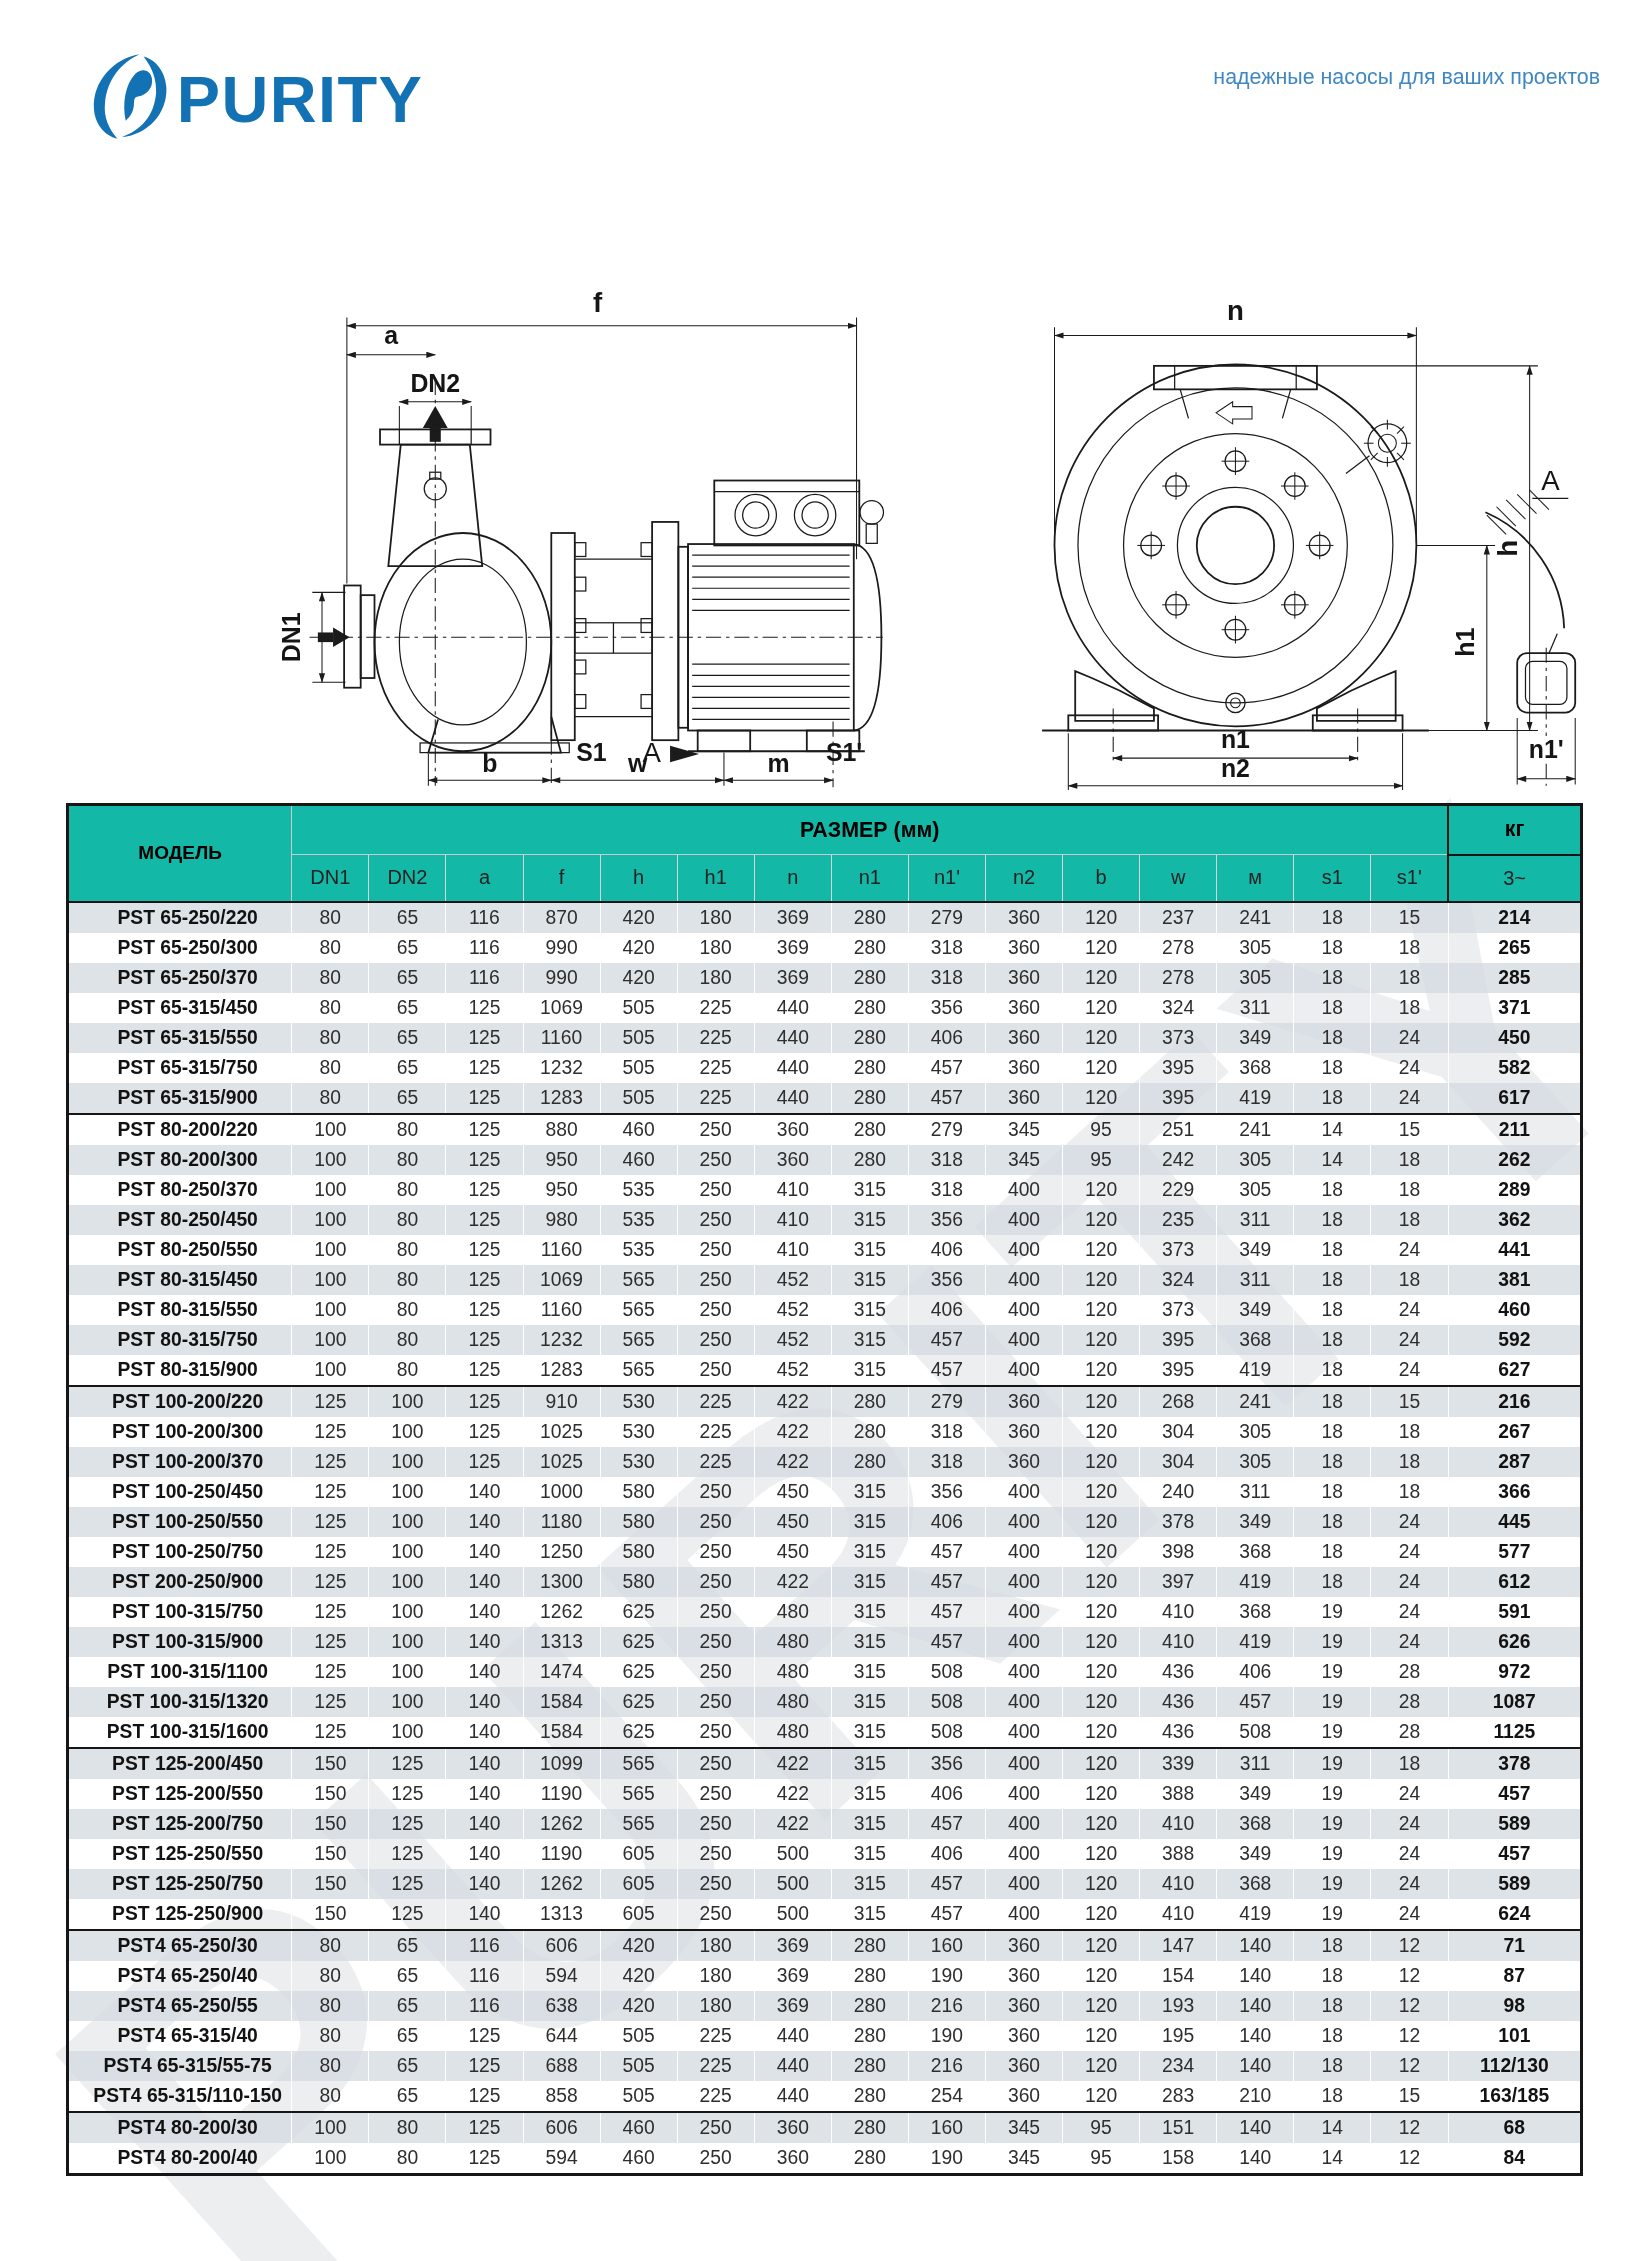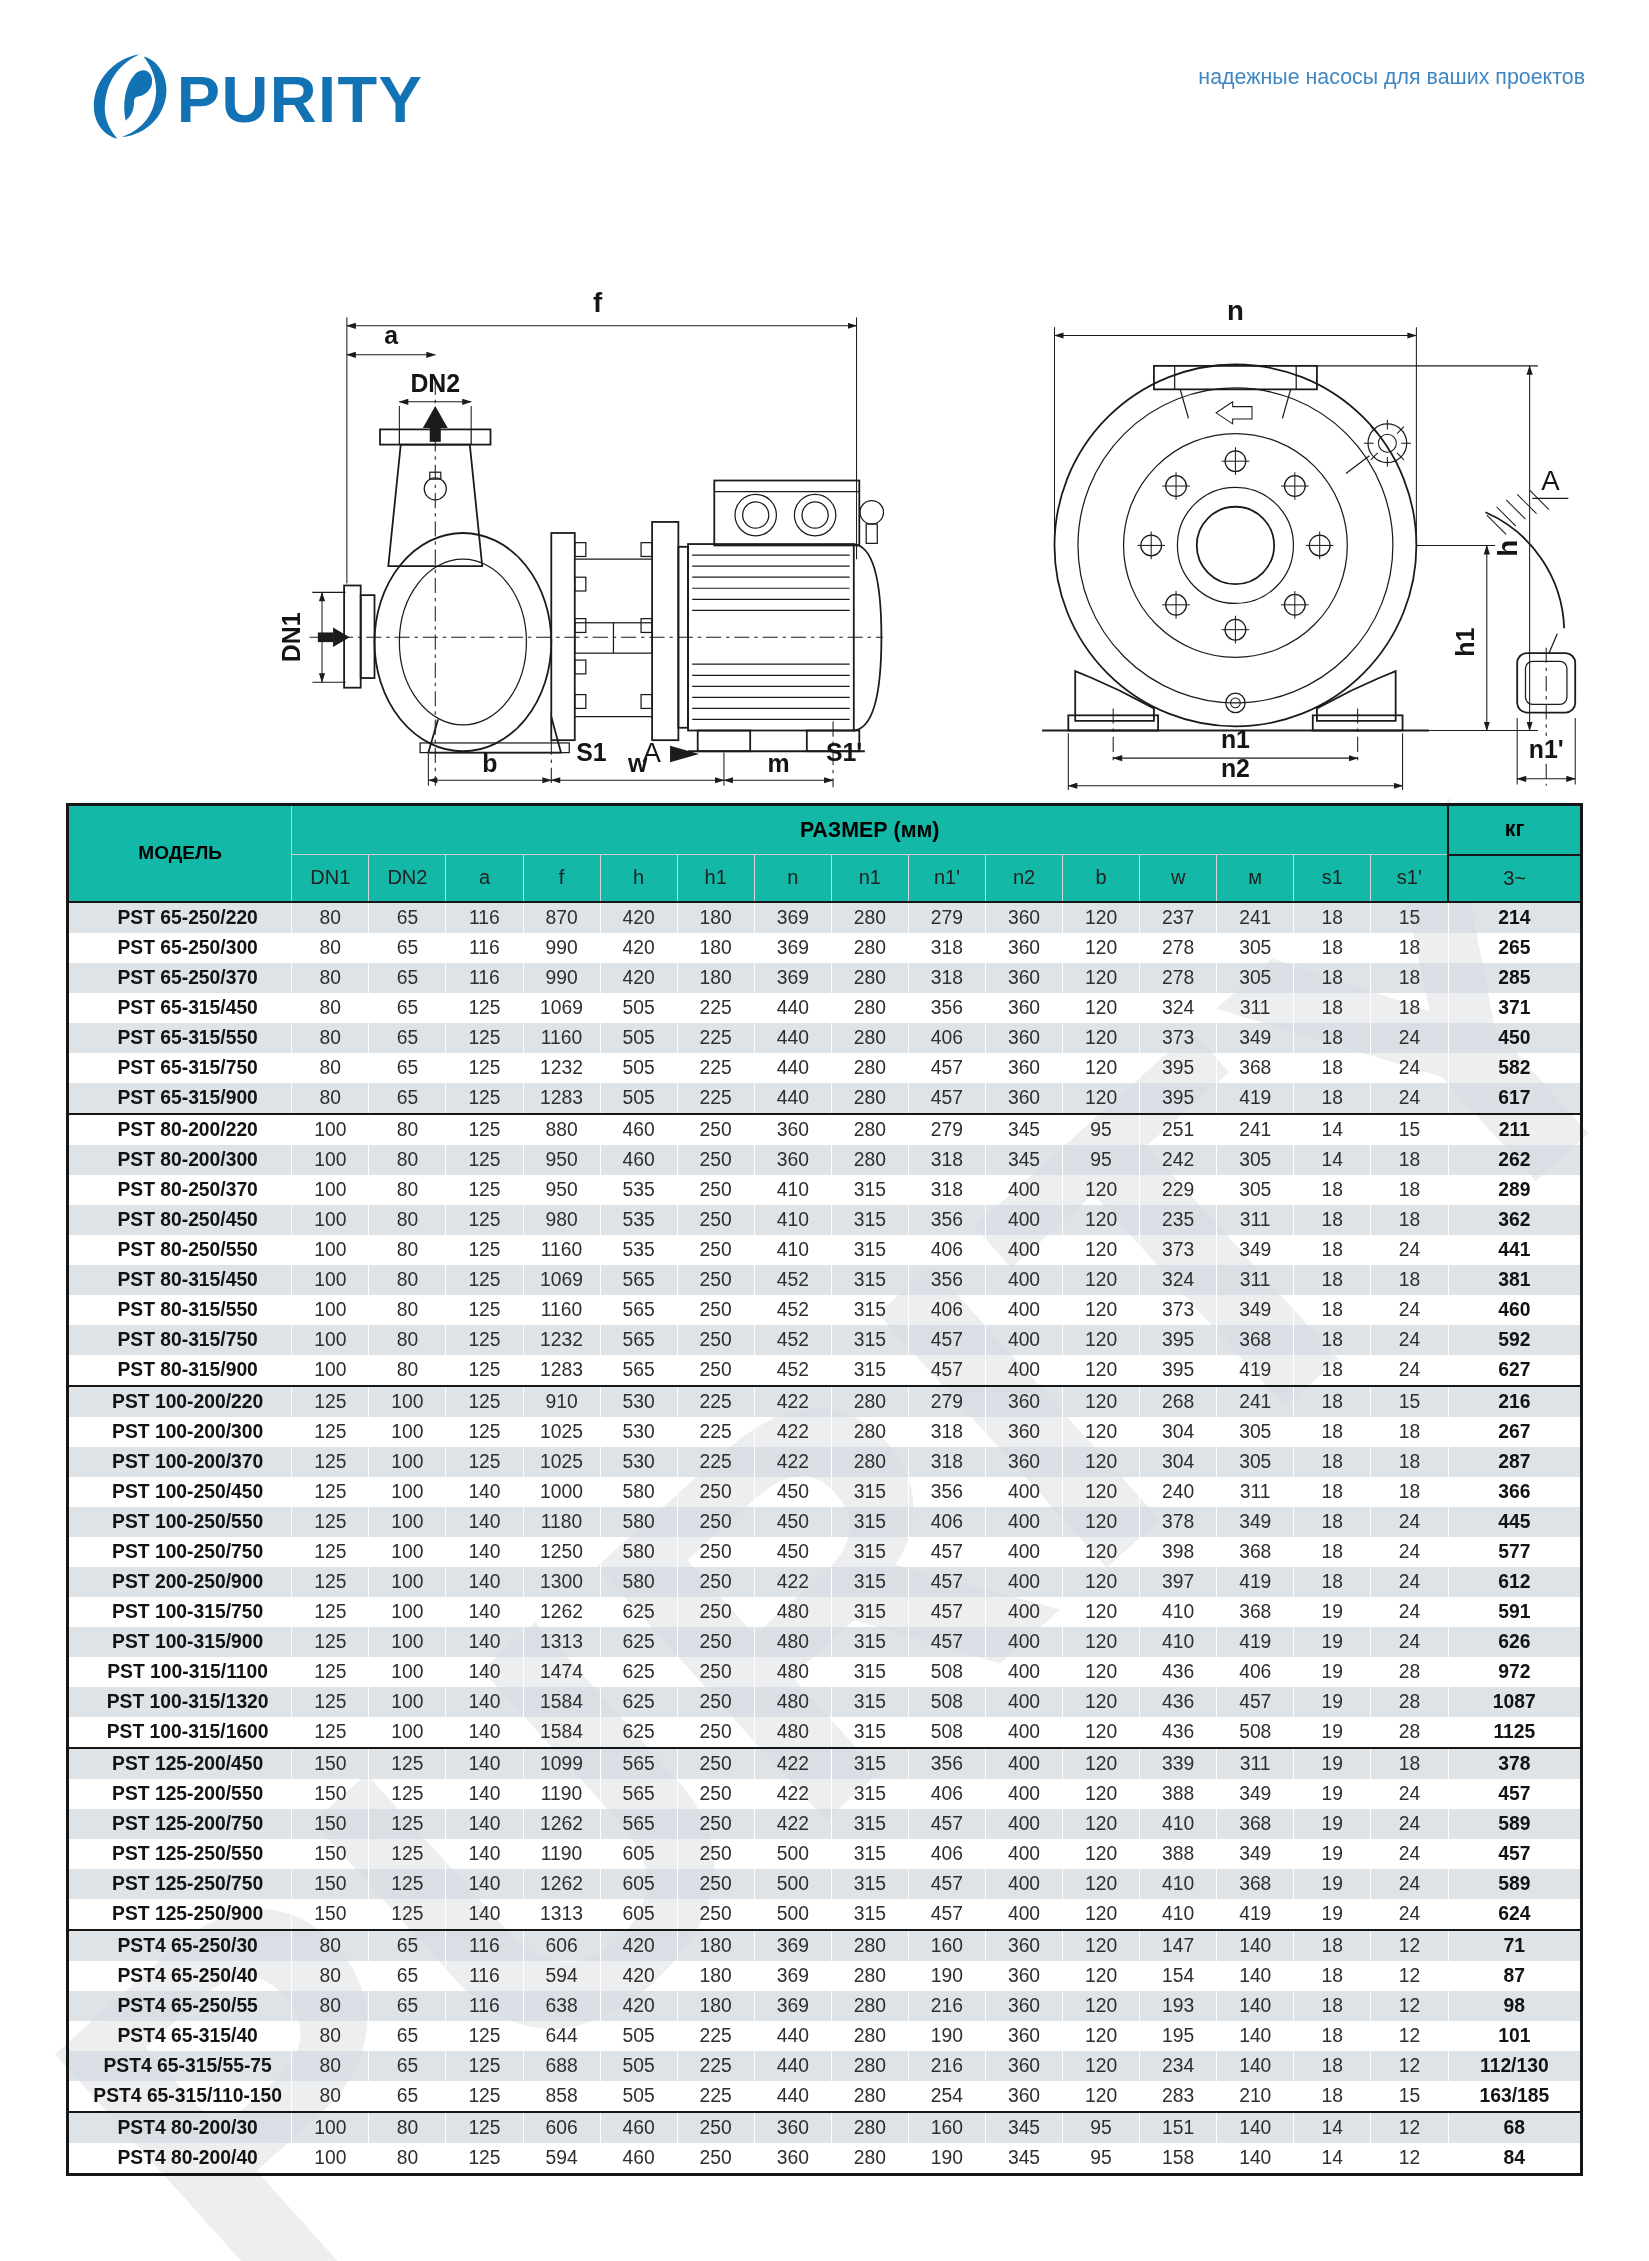--- a/index.html
+++ b/index.html
@@ -4,21 +4,21 @@
 <style>
   html,body{margin:0;padding:0;background:#ffffff;}
   .page{position:relative;width:1650px;height:2261px;background:#ffffff;overflow:hidden;
         font-family:"Liberation Sans",sans-serif;}
   
   .watermark{position:absolute;left:864px;top:1554px;transform:translate(-50%,-50%) rotate(-42deg);
              font-size:497px;font-weight:bold;letter-spacing:19.3px;color:#eceef0;white-space:nowrap;
              z-index:0;user-select:none;}
   
   .brand{position:absolute;left:87px;top:50px;z-index:2;}
-  .tagline{position:absolute;right:65px;top:65px;font-size:21.4px;color:#3f87c3;z-index:2;}
+  .tagline{position:absolute;right:50px;top:65px;font-size:21.4px;color:#3f87c3;z-index:2;}
   
   .drawing-left{position:absolute;left:264px;top:269px;z-index:1;}
   .drawing-right{position:absolute;left:973px;top:269px;z-index:1;}
   svg .ln{stroke:#1b1b1b;stroke-width:2.6;fill:none;}
   svg .ln2{stroke:#1b1b1b;stroke-width:1.8;fill:none;}
   svg .thin{stroke:#1b1b1b;stroke-width:1.5;fill:none;}
   svg .cl{stroke:#1b1b1b;stroke-width:1.5;fill:none;stroke-dasharray:22 7 5 7;}
   svg .fil{fill:#1b1b1b;stroke:none;}
   svg text{fill:#151515;}
   svg .dimtxt{font:bold 36px "Liberation Sans",sans-serif;}

